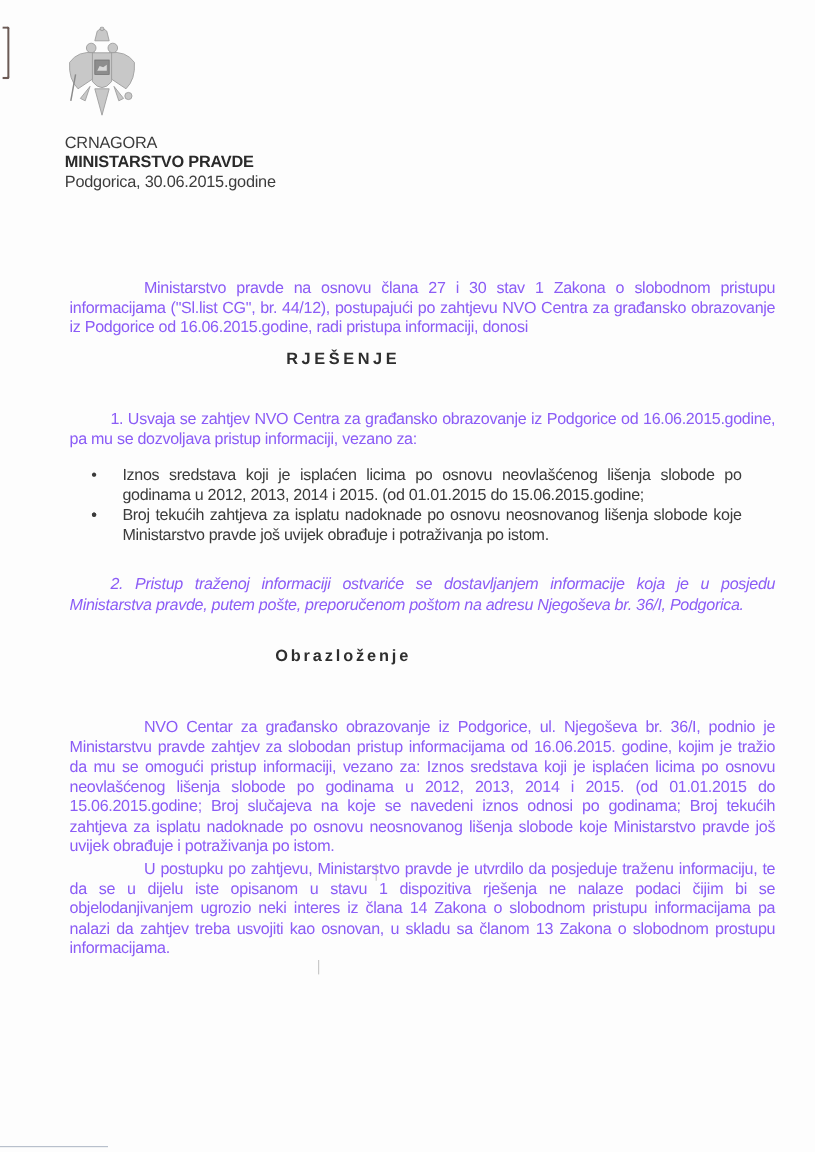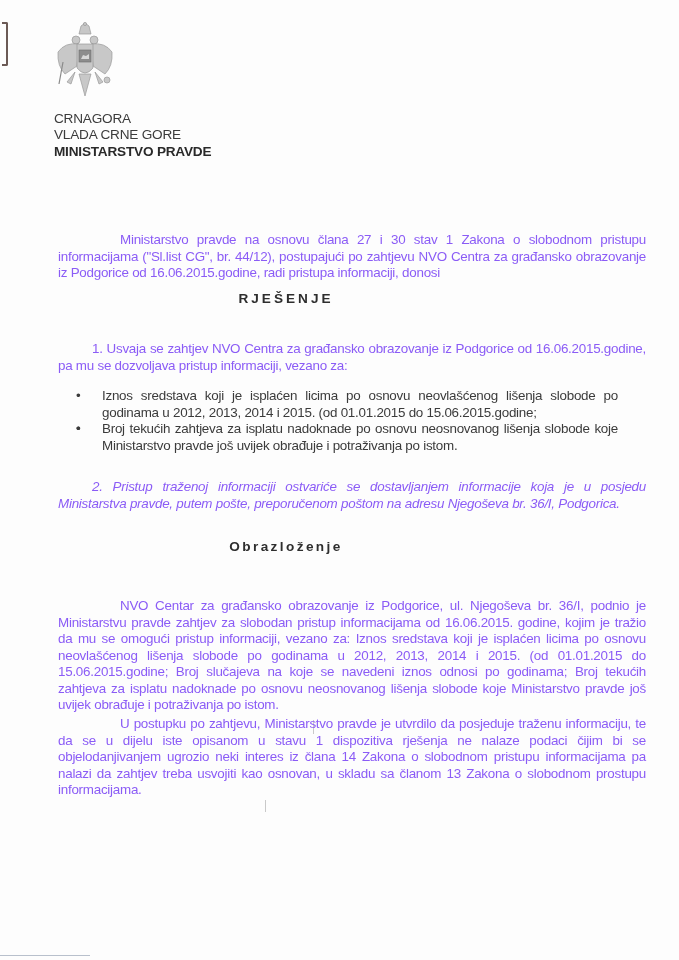--- a/index.html
+++ b/index.html
@@ -138,22 +138,22 @@
     <line x1="8" y1="40" x2="4" y2="62" stroke="#8a8a8a" stroke-width="1.2"></line>
     <circle cx="52" cy="58" r="3"></circle>
   </g>
 
   <rect x="24" y="28" width="12" height="12" fill="#8d8d8d" stroke="#6d6d6d" stroke-width="0.6"></rect>
   <path d="M26 37 L28 33 L31 34 L34 32 L34 37 Z" fill="#d8d8d8"></path>
 </svg>
 
 <div class="header-block">
   <div>CRNAGORA</div>
-  <div>VLADA CRNE GORE</div>
   <div class="bold">MINISTARSTVO PRAVDE</div>
+  <div>Podgorica, 30.06.2015.godine</div>
 </div>
 
 <div class="body-text indent-lg" style="top:232px;">Ministarstvo pravde na osnovu člana 27 i 30 stav 1 Zakona o slobodnom pristupu informacijama ("Sl.list CG", br. 44/12), postupajući po zahtjevu NVO Centra za građansko obrazovanje iz Podgorice od 16.06.2015.godine, radi pristupa informaciji, donosi</div>
 
 <div class="heading spaced" style="top:291px;">RJEŠENJE</div>
 
 <div class="body-text indent" style="top:341px;">1. Usvaja se zahtjev NVO Centra za građansko obrazovanje iz Podgorice od 16.06.2015.godine, pa mu se dozvoljava pristup informaciji, vezano za:</div>
 
 <ul class="bullets" style="top:388px;">
   <li>

